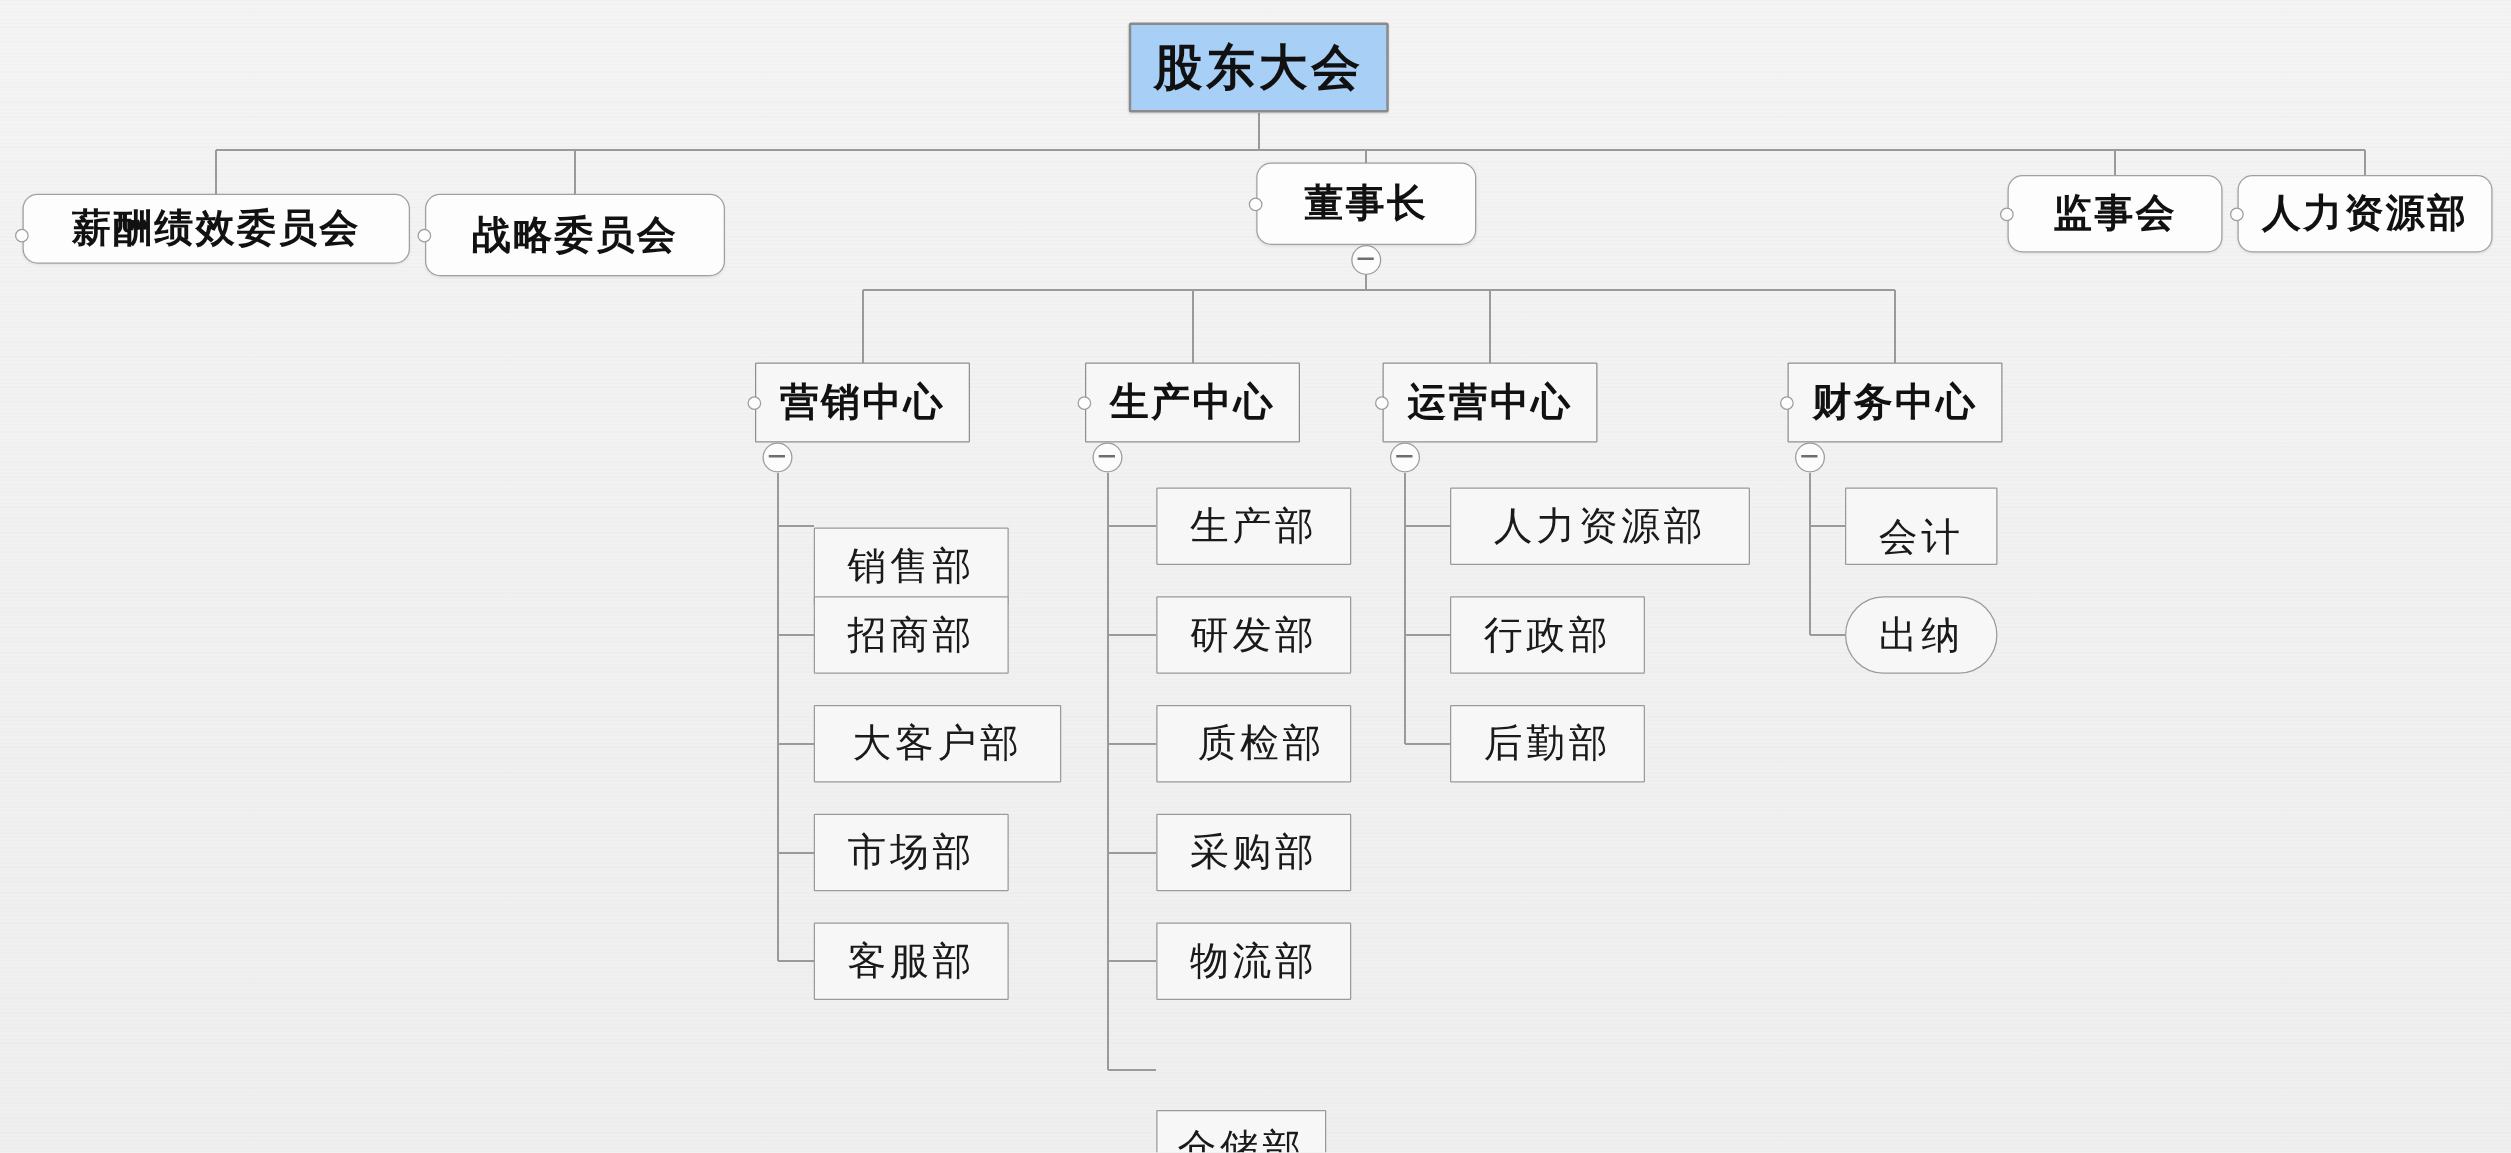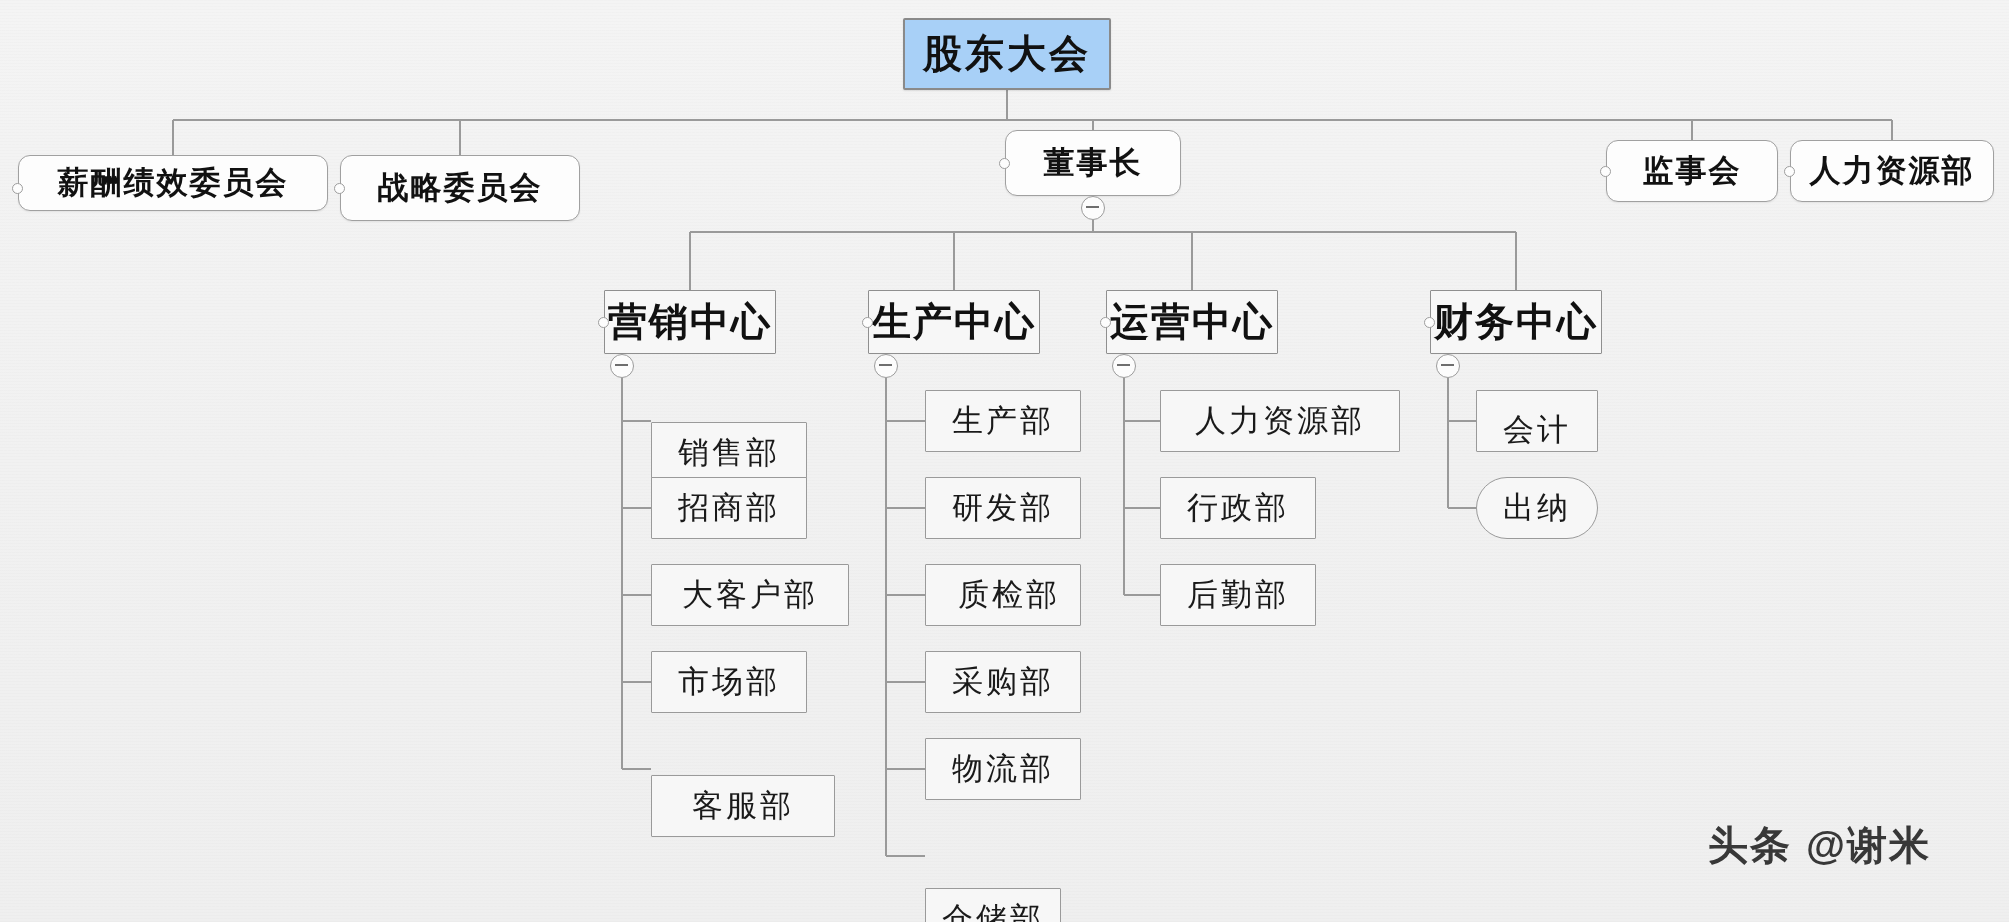--- a/index.html
+++ b/index.html
@@ -55,21 +55,21 @@
     font-size: 31px;
     letter-spacing: 2px;
     box-shadow: 0 1px 2px rgba(0,0,0,0.07);
   }
   
   .node.center {
     background: #f7f7f7;
     border: 1.7px solid #8f8f8f;
     border-radius: 1px;
     font-weight: bold;
-    font-size: 39px;
+    font-size: 31px;
     letter-spacing: 2px;
   }
   
   .node.dept {
     background: #f7f7f7;
     border: 1.6px solid #9a9a9a;
     border-radius: 1px;
     font-family: "Liberation Serif", serif;
     font-weight: normal;
     font-size: 31px;
@@ -192,21 +192,21 @@
       </div>
       <div class="node dept" style="left: 651px; top: 477px; width: 156px; height: 62px;">
         <span>招商部</span>
       </div>
       <div class="node dept" style="left: 651px; top: 564px; width: 198px; height: 62px;">
         <span>大客户部</span>
       </div>
       <div class="node dept" style="left: 651px; top: 651px; width: 156px; height: 62px;">
         <span>市场部</span>
       </div>
-      <div class="node dept" style="left: 651px; top: 738px; width: 184px; height: 62px; margin-top: 37px;">
+      <div class="node dept" style="left: 651px; top: 738px; width: 156px; height: 62px;">
         <span>客服部</span>
       </div>
       <div class="node center" style="left: 868px; top: 290px; width: 172px; height: 64px;">
         <span>生产中心</span>
       </div>
       <div class="port" style="left: 862px; top: 316.5px;"></div>
       <div class="toggle" style="left: 874px; top: 354px;"></div>
       <div class="node dept" style="left: 925px; top: 390px; width: 156px; height: 62px;">
         <span>生产部</span>
       </div>
@@ -245,17 +245,13 @@
       <div class="port" style="left: 1424px; top: 316.5px;"></div>
       <div class="toggle" style="left: 1436px; top: 354px;"></div>
       <div class="node dept" style="left: 1476px; top: 390px; width: 122px; height: 62px; align-items: flex-end;">
         <span>会计</span>
       </div>
       <div class="node dept" style="left: 1476px; top: 477px; width: 122px; height: 62px; border-radius: 31px;">
         <span>出纳</span>
       </div>
     </div>
 
-  <div class="watermark" id="watermark" style="left: 1708px; top: 818px;">
-    <span>头条</span>
-    <span>@谢米</span>
-  </div>
 </div>
 
 </body></html>

